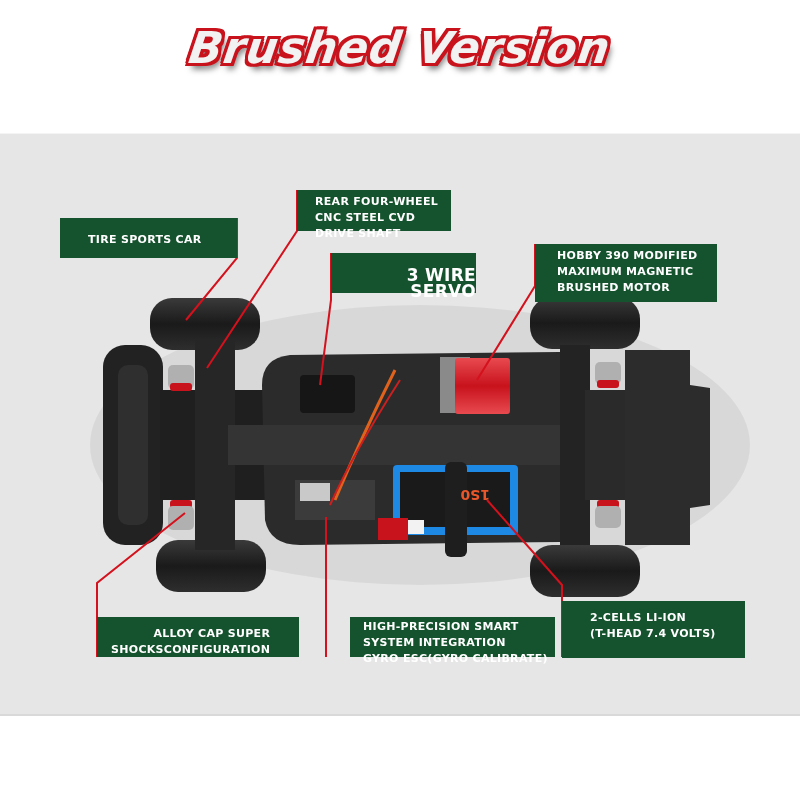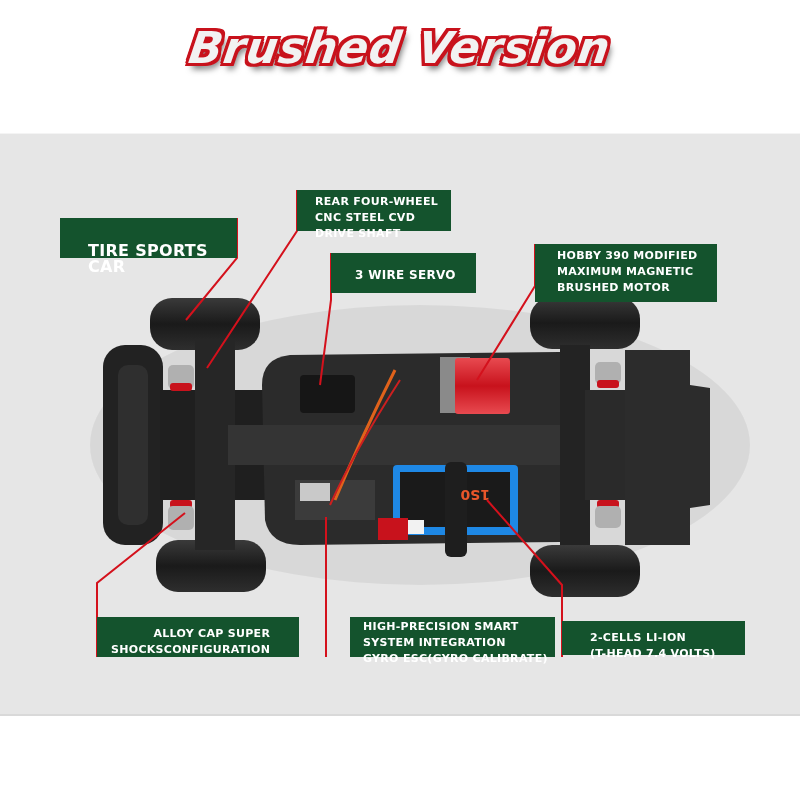--- a/index.html
+++ b/index.html
@@ -101,46 +101,46 @@
 
     <polyline points="97,657 97,583 185,513"></polyline>
 
     <polyline points="326,657 326,517"></polyline>
 
     <polyline points="562,657 562,585 487,500"></polyline>
   </g>
 </svg>
 
 <div class="label" style="left:60px; top:218px; width:177px; height:40px;">
-  <span class="txt" style="left:28px; top:14px; font-size:16px;margin-top:11px;">TIRE SPORTS CAR</span>
+  <span class="txt" style="left:28px; top:14px; font-size:11px;">TIRE SPORTS CAR</span>
 </div>
 
 <div class="label" style="left:297px; top:190px; width:154px; height:41px;">
   <span class="txt" style="left:18px; top:4px;">REAR FOUR-WHEEL
 CNC STEEL CVD
 DRIVE SHAFT</span>
 </div>
 
 <div class="label" style="left:331px; top:253px; width:145px; height:40px;">
-  <span class="txt" style="left:24px; top:14px; font-size:12px;text-align:right;">3 WIRE SERVO</span>
+  <span class="txt" style="left:24px; top:14px; font-size:17px;text-align:right;">3 WIRE SERVO</span>
 </div>
 
 <div class="label" style="left:535px; top:244px; width:182px; height:58px;">
   <span class="txt" style="left:22px; top:4px;">HOBBY 390 MODIFIED
 MAXIMUM MAGNETIC
 BRUSHED MOTOR</span>
 </div>
 
 <div class="label" style="left:97px; top:617px; width:202px; height:40px;">
   <span class="txt" style="left:14px; top:9px;text-align:right;">ALLOY CAP SUPER
 SHOCKSCONFIGURATION</span>
 </div>
 
 <div class="label" style="left:326px; top:617px; width:205px; height:40px;margin-left:24px;">
   <span class="txt" style="left:13px; top:2px;">HIGH-PRECISION SMART
 SYSTEM INTEGRATION
 GYRO ESC(GYRO CALIBRATE)</span>
 </div>
 
-<div class="label" style="left:562px; top:621px; width:183px; height:34px;">
+<div class="label" style="left:562px; top:601px; width:183px; height:57px;">
   <span class="txt" style="left:28px; top:9px;">2-CELLS LI-ION
 (T-HEAD 7.4 VOLTS)</span>
 </div>
 
 </body></html>

